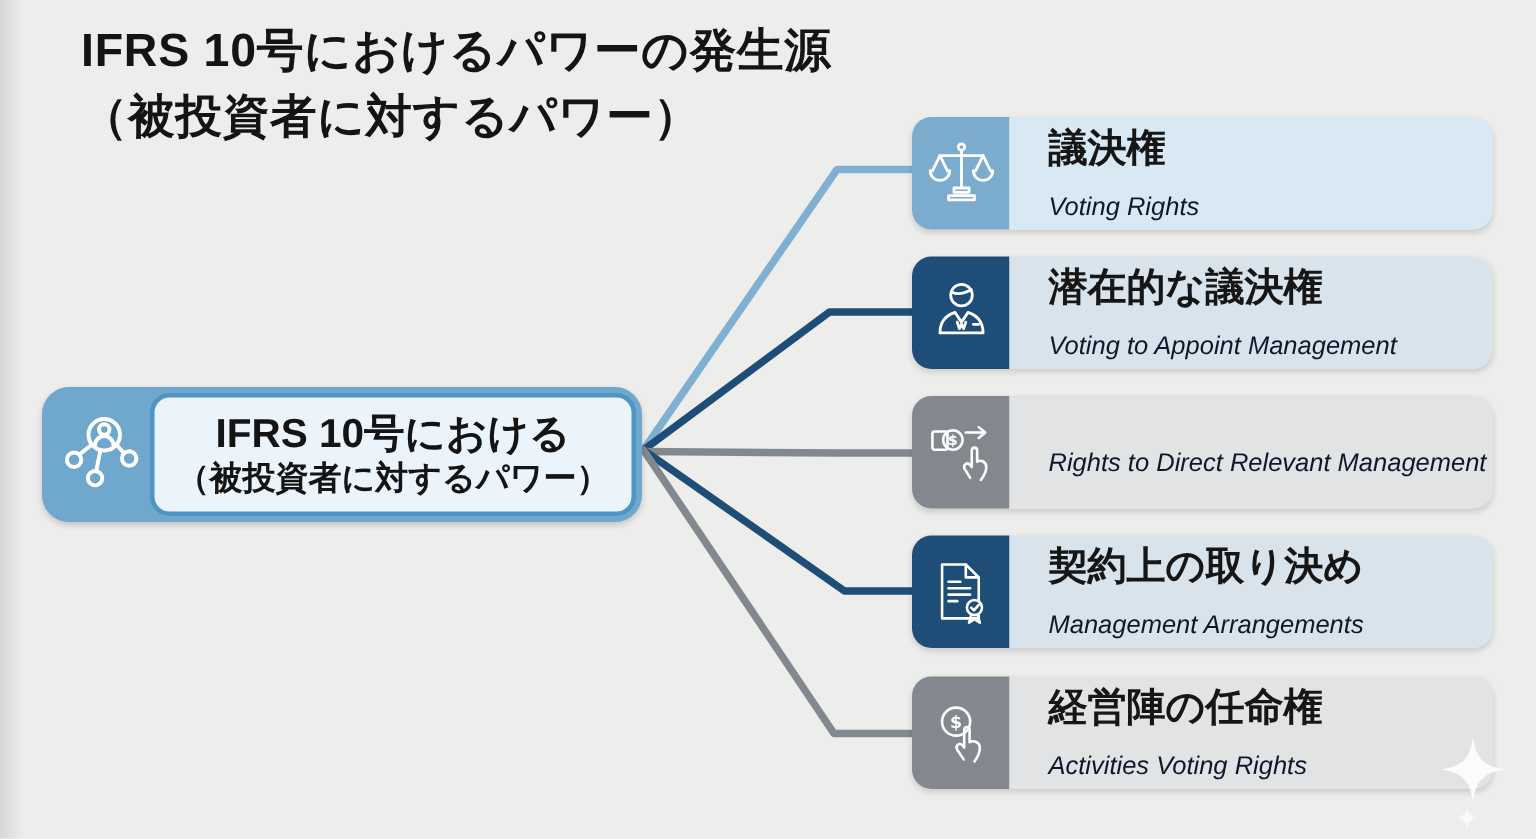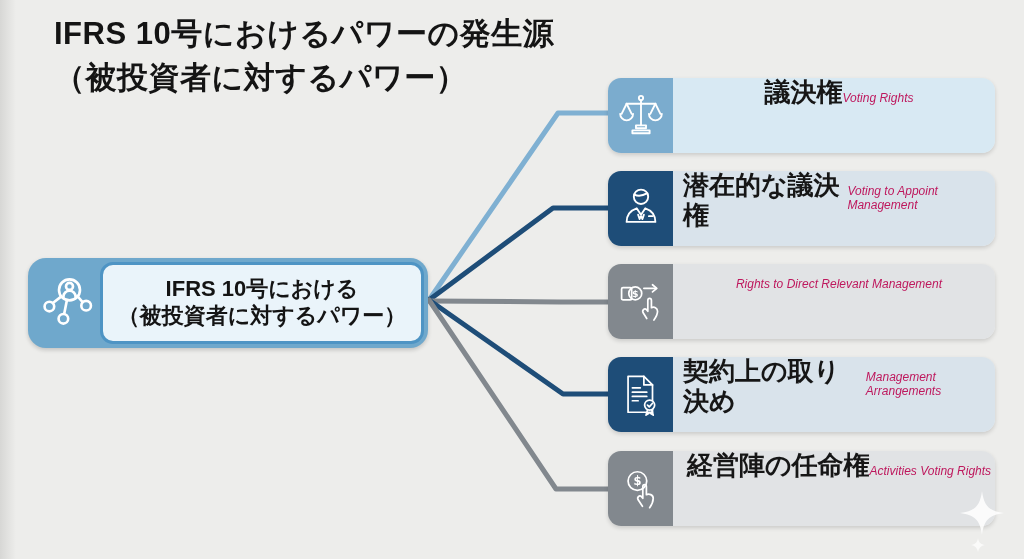--- a/index.html
+++ b/index.html
@@ -35,40 +35,40 @@
   .root-icon-strip {
     position:absolute; left:0; top:0; width:76px; height:90px;
     display:flex; align-items:center; justify-content:center;
   }
   .root-panel {
     position:absolute; left:72px; top:4px; right:4px; bottom:4px;
     background:#EAF4FA; border:3px solid #4E94C4; border-radius:13px;
     display:flex; flex-direction:column; align-items:center; justify-content:center;
     line-height:1.22;
   }
-  .root-line1 { font-size:22px; font-weight:bold; color:#141414; }
+  .root-line1 { font-size:27px; font-weight:bold; color:#141414; }
   .root-line2 { font-size:22px; font-weight:bold; color:#141414; }
   
   .branch {
     position:absolute; left:608px; width:387px; height:75px;
     display:flex; z-index:2; border-radius:13px;
     box-shadow:0 2px 4px rgba(0,0,0,.15);
   }
   .branch-icon {
     width:65px; height:75px; flex:0 0 65px;
     border-radius:13px 0 0 13px;
     display:flex; align-items:center; justify-content:center;
   }
   .branch-body {
     flex:1; border-radius:0 13px 13px 0;
-    display:flex; flex-direction:row; justify-content:center;
-    padding-left:10px; line-height:1.15;
+    display:flex; flex-direction:column; justify-content:center;
+    padding-left:26px; line-height:1.15;
   }
   .branch-jp { font-size:26px; font-weight:bold; color:#161616; }
-  .branch-en { font-size:12px; font-style:italic; color:#be185d; margin-top:14px; }
+  .branch-en { font-size:17px; font-style:italic; color:#0f172a; margin-top:14px; }
   .ic-blue { background:#7BACCE; }
   .ic-navy { background:#1E4D78; }
   .ic-gray { background:#82888E; }
   .bd-blue { background:#D8E9F3; }
   .bd-navyl { background:#D9E3EB; }
   .bd-grayl { background:#E1E3E5; }
   .branch svg, .root-icon-strip svg { display:block; }
   
   .sparkle { position:absolute; left:952px; top:489px; z-index:3; }
 </style>

